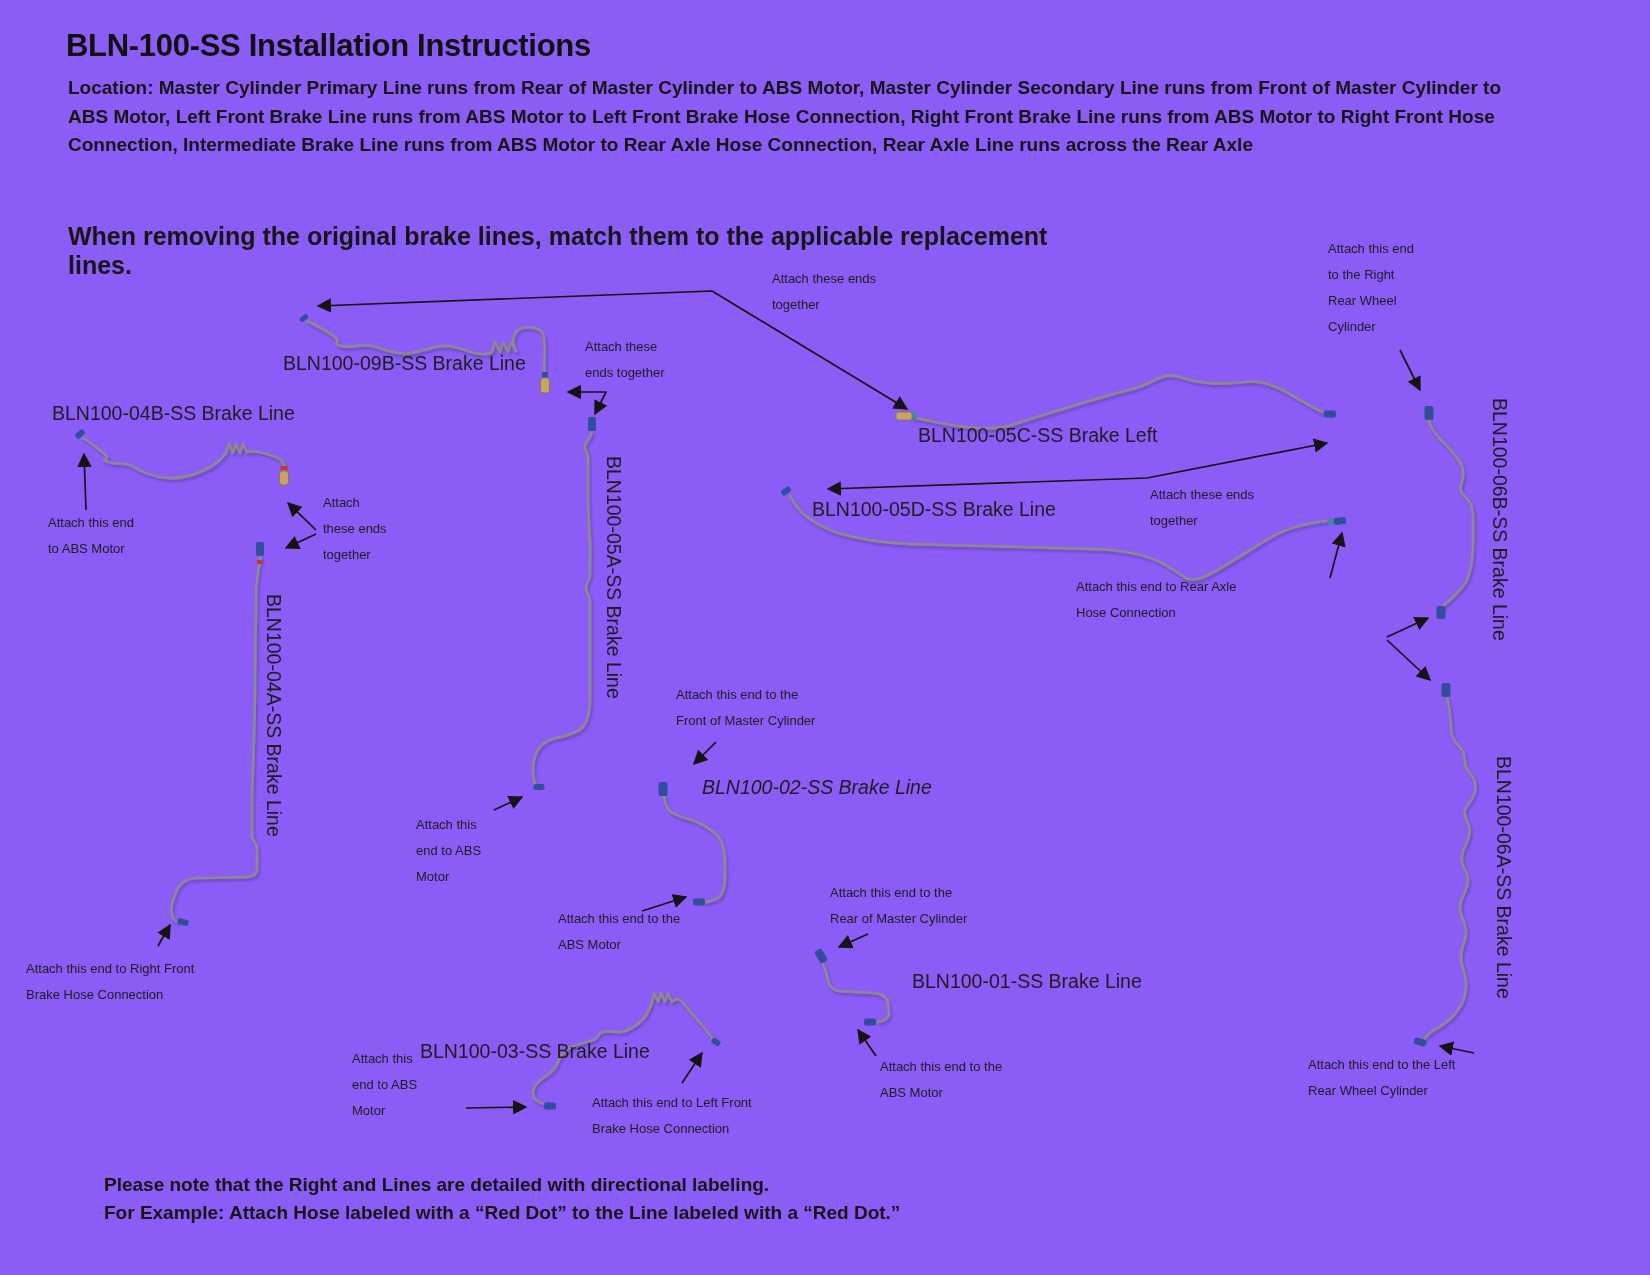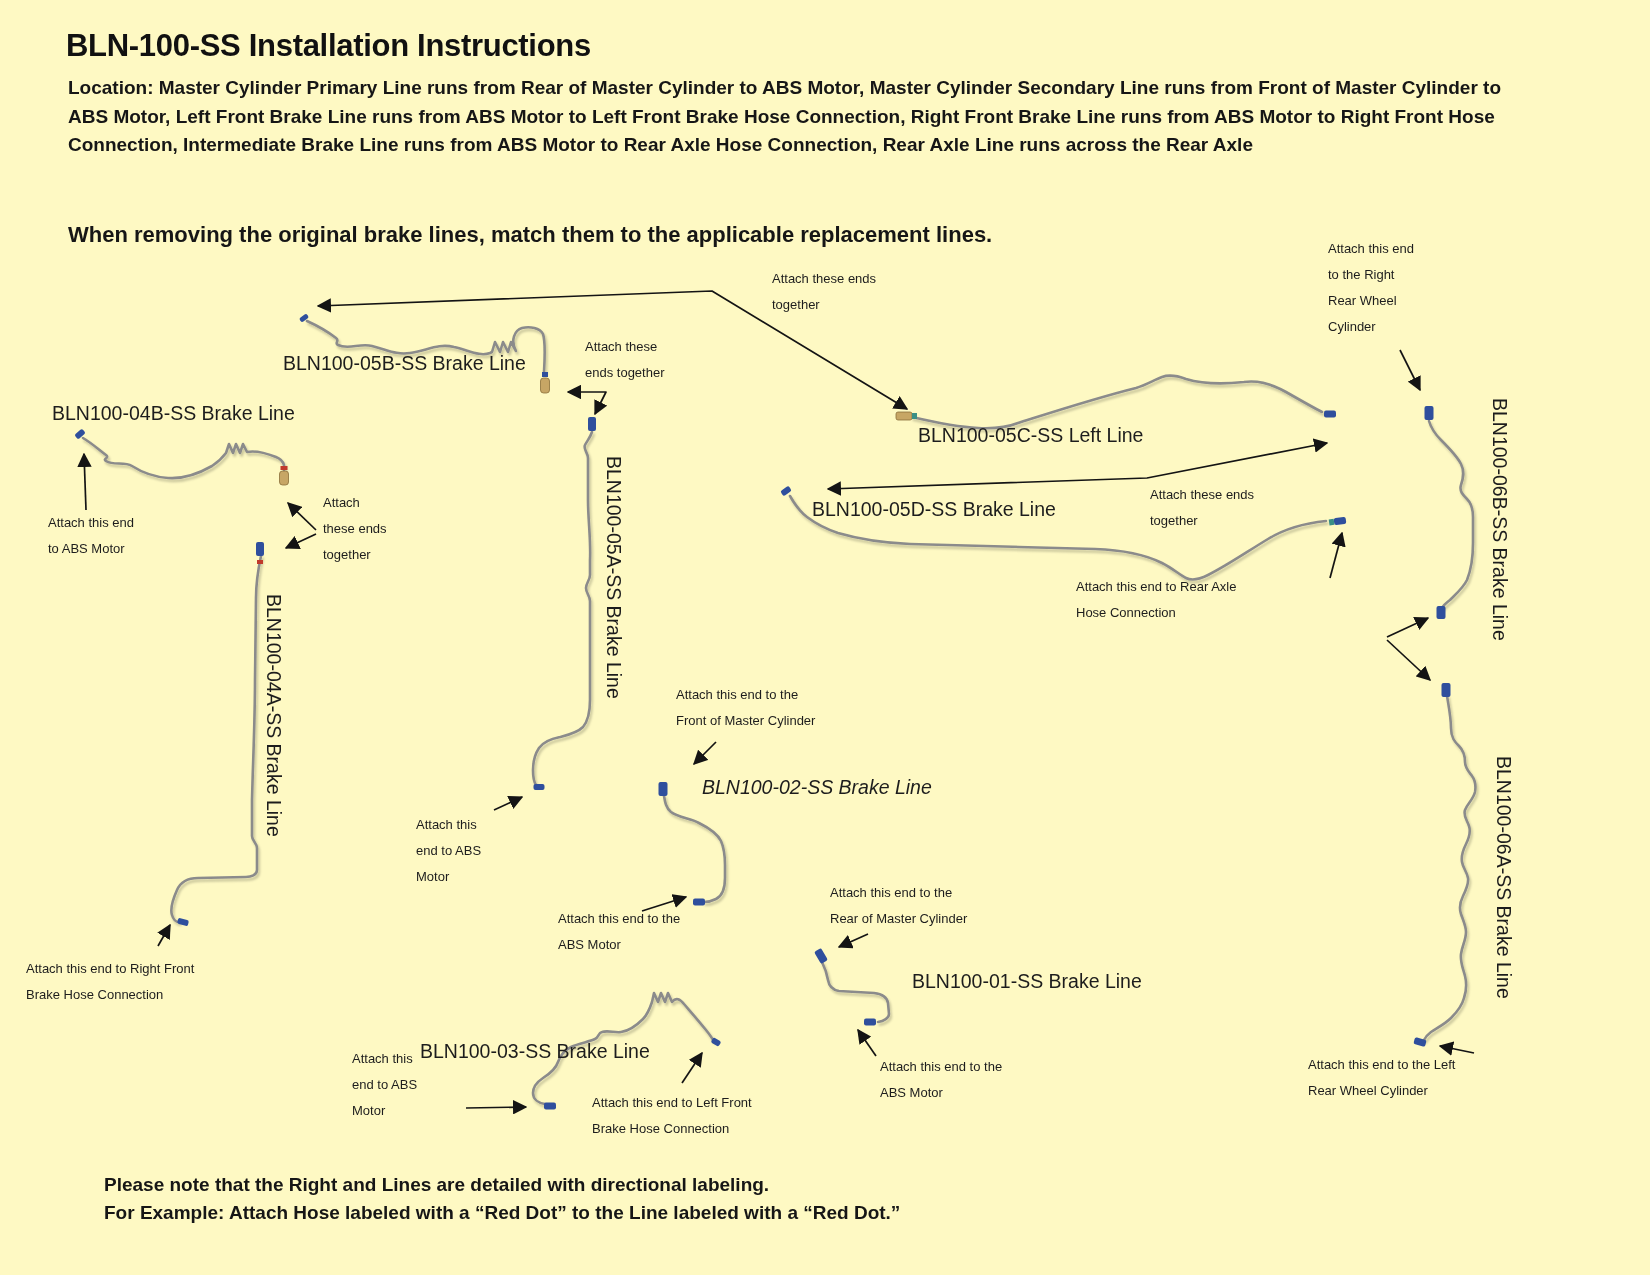--- a/index.html
+++ b/index.html
@@ -1,31 +1,31 @@
 <!DOCTYPE html>
 <html><head>
 <meta charset="utf-8">
 <style>
   html,body{margin:0;padding:0;background:#ffffff;}
   .sheet{
-    position:relative;width:1650px;height:1275px;background:#fef9c3;overflow:hidden;
+    position:relative;width:1650px;height:1275px;background:#8b5cf6;overflow:hidden;
     font-family:"Liberation Sans","DejaVu Sans",sans-serif;color:#1b1b1b;
   }
   .abs{position:absolute;}
   .title{
     left:66px;top:28px;width:1200px;
     font-size:31px;font-weight:bold;letter-spacing:-0.3px;color:#111;z-index:3;
   }
   .para{
     left:68px;top:74px;width:1450px;
     font-size:19px;font-weight:bold;line-height:28.5px;color:#161616;z-index:3;
   }
   .note{
     left:68px;top:222px;width:1000px;
-    font-size:22px;font-weight:bold;color:#161616;z-index:3;
+    font-size:25px;font-weight:bold;color:#161616;z-index:3;
   }
   .footer1{left:104px;top:1174px;width:1100px;font-size:19px;font-weight:bold;color:#161616;z-index:3;}
   .footer2{left:104px;top:1202px;width:1200px;font-size:19px;font-weight:bold;color:#161616;z-index:3;}
   .ann{
     font-size:13px;line-height:26px;color:#1d1d1d;white-space:pre-line;z-index:2;
   }
   .plabel{
     font-size:19.5px;color:#1d1d1d;white-space:nowrap;z-index:2;
   }
   .vlabel{
@@ -158,28 +158,28 @@
       <path d="M682,1083 L702,1053" marker-end="url(#ah)"></path>
       <path d="M1400,350 L1420,390" marker-end="url(#ah)"></path>
       <path d="M828,489 L1147,478 L1327,443" marker-start="url(#ah)" marker-end="url(#ah)"></path>
       <path d="M1330,578 L1342,533" marker-end="url(#ah)"></path>
       <path d="M1387,637 L1428,618" marker-end="url(#ah)"></path>
       <path d="M1387,640 L1430,680" marker-end="url(#ah)"></path>
       <path d="M1474,1053 L1440,1046" marker-end="url(#ah)"></path>
     </g>
   </svg>
 
-  <div class="abs plabel" style="left:283px;top:352px;">BLN100-05B-SS Brake Line</div>
+  <div class="abs plabel" style="left:283px;top:352px;">BLN100-09B-SS Brake Line</div>
   <div class="abs plabel" style="left:52px;top:402px;">BLN100-04B-SS Brake Line</div>
   <div class="abs plabel vlabel" style="left:262px;top:594px;">BLN100-04A-SS Brake Line</div>
   <div class="abs plabel vlabel" style="left:602px;top:456px;">BLN100-05A-SS Brake Line</div>
   <div class="abs plabel" style="left:702px;top:776px;font-style:italic;">BLN100-02-SS Brake Line</div>
   <div class="abs plabel" style="left:912px;top:970px;">BLN100-01-SS Brake Line</div>
   <div class="abs plabel" style="left:406px;top:1040px;margin-left:14px;">BLN100-03-SS Brake Line</div>
-  <div class="abs plabel" style="left:918px;top:424px;">BLN100-05C-SS Left Line</div>
+  <div class="abs plabel" style="left:918px;top:424px;">BLN100-05C-SS Brake Left</div>
   <div class="abs plabel" style="left:812px;top:498px;">BLN100-05D-SS Brake Line</div>
   <div class="abs plabel vlabel" style="left:1488px;top:398px;">BLN100-06B-SS Brake Line</div>
   <div class="abs plabel vlabel" style="left:1492px;top:756px;">BLN100-06A-SS Brake Line</div>
 
   <div class="abs ann" style="left:772px;top:266px;">Attach these ends
 together</div>
   <div class="abs ann" style="left:585px;top:334px;">Attach these
 ends together</div>
   <div class="abs ann" style="left:48px;top:510px;">Attach this end
 to ABS Motor</div>

